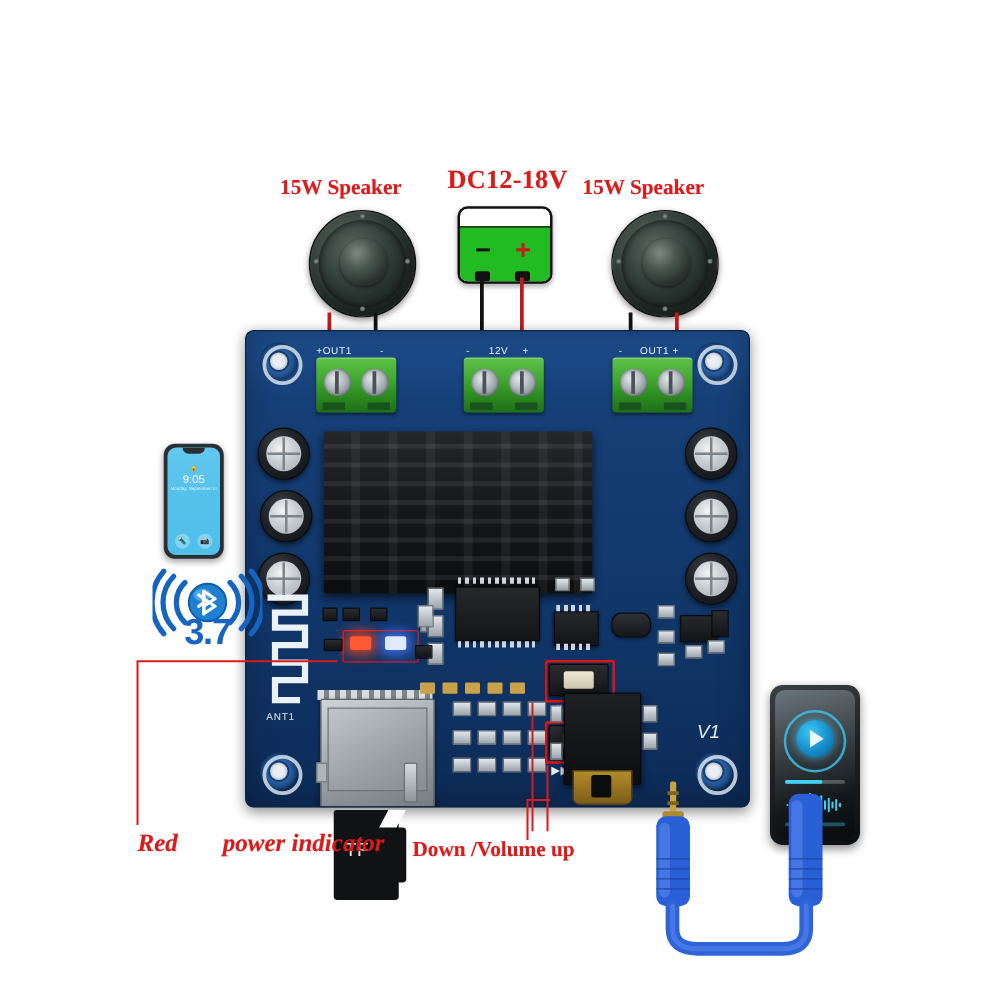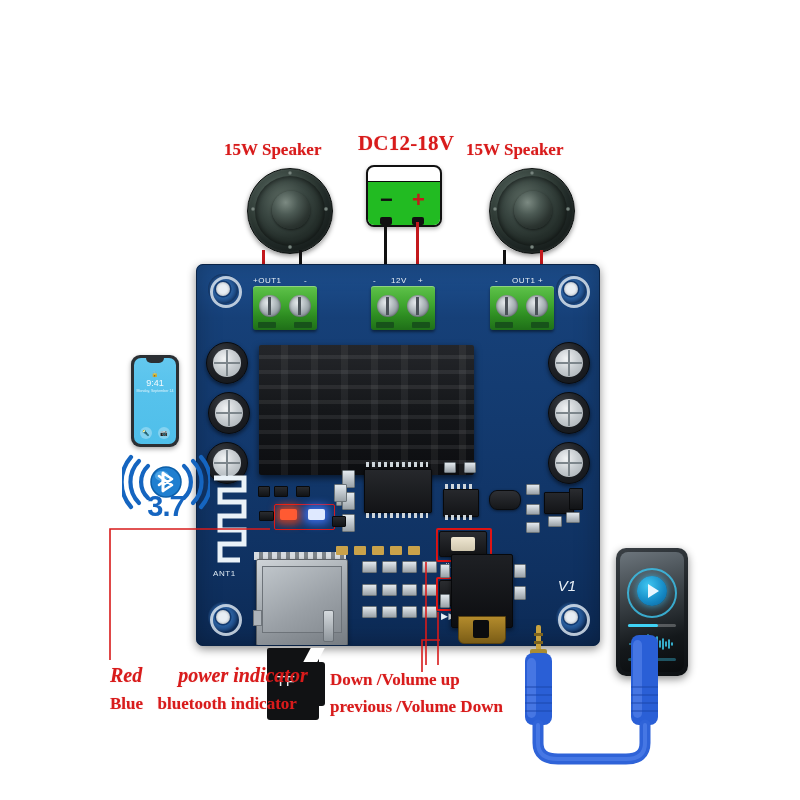--- a/index.html
+++ b/index.html
@@ -423,21 +423,21 @@
 
     <div class="v1">V1</div>
 
     <div class="pcb-edge"></div>
   </div>
 
   <div class="abs phone">
     <div class="phone-screen">
       <div class="notch"></div>
       <div class="ph-lock">🔒</div>
-      <div class="ph-time">9:41</div>
+      <div class="ph-time">9:05</div>
       <div class="ph-date">Monday, September 14</div>
       <div class="ph-btn" style="left:6px;">🔦</div>
       <div class="ph-btn" style="right:6px;">📷</div>
     </div>
   </div>
 
   <div class="abs bt">
     <svg width="88" height="60" viewBox="0 0 88 60">
       <g fill="none" stroke="#1565c0" stroke-width="4.2" stroke-linecap="round">
         <path d="M26 14 A22 22 0 0 0 26 46"></path>
@@ -550,21 +550,15 @@
     <svg width="30" height="36" viewBox="0 0 30 36">
       <polyline points="22,2 4,2 4,34" fill="none" stroke="#d81b1b" stroke-width="1.6"></polyline>
     </svg>
   </div>
 
   <div class="abs lbl-red" id="lbl-red-ind">
     <span class="kv-word">Red</span>
     <span class="kv-gap"></span>
     <span class="kv-word">power indicator</span>
   </div>
-  <div class="abs lbl-red" id="lbl-blue-ind">
-    <span class="kv-word">Blue</span>
-    <span style="display:inline-block;width:6px;"></span>
-    <span class="kv-word">bluetooth indicator</span>
-  </div>
   <div class="abs lbl-red" id="lbl-next">Down /Volume up</div>
-  <div class="abs lbl-red" id="lbl-prev">previous /Volume Down</div>
 
 </div>
 
 </body></html>

